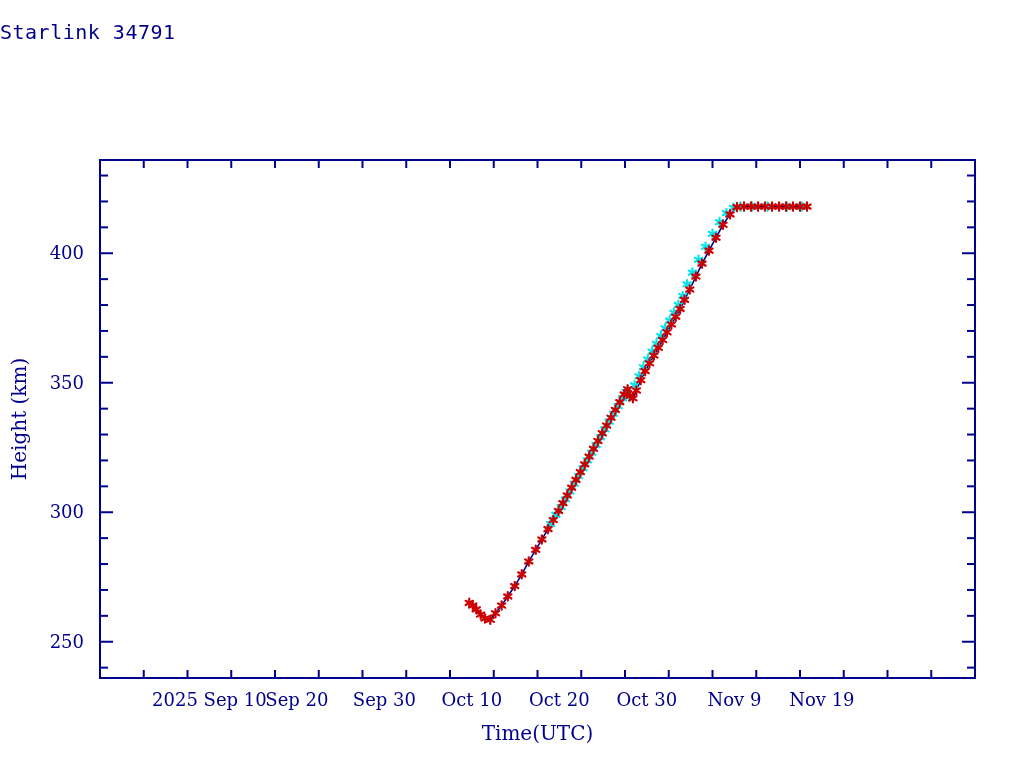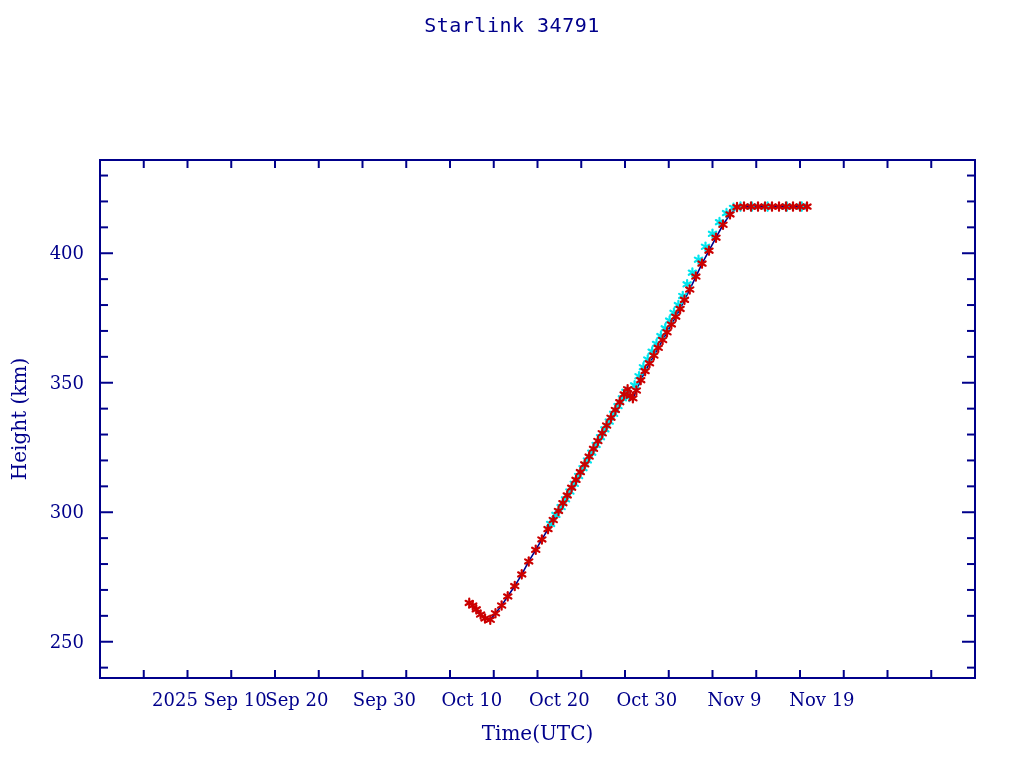--- a/index.html
+++ b/index.html
@@ -11,23 +11,22 @@
     position: relative;
     width: 1024px;
     height: 768px;
     background: #ffffff;
     overflow: hidden;
     font-family: "DejaVu Serif", "Liberation Serif", serif;
   }
   #chart-title {
     position: absolute;
     left: 0;
-    top: 13px;
+    top: 20px;
     width: 1024px;
-    text-align: center;
     color: #00008b;
     font-family: "DejaVu Sans Mono", "Liberation Mono", monospace;
     font-size: 20px;
     letter-spacing: 0.5px;
     white-space: pre;
   }
   #plot-svg {
     position: absolute;
     left: 0;
     top: 0;

